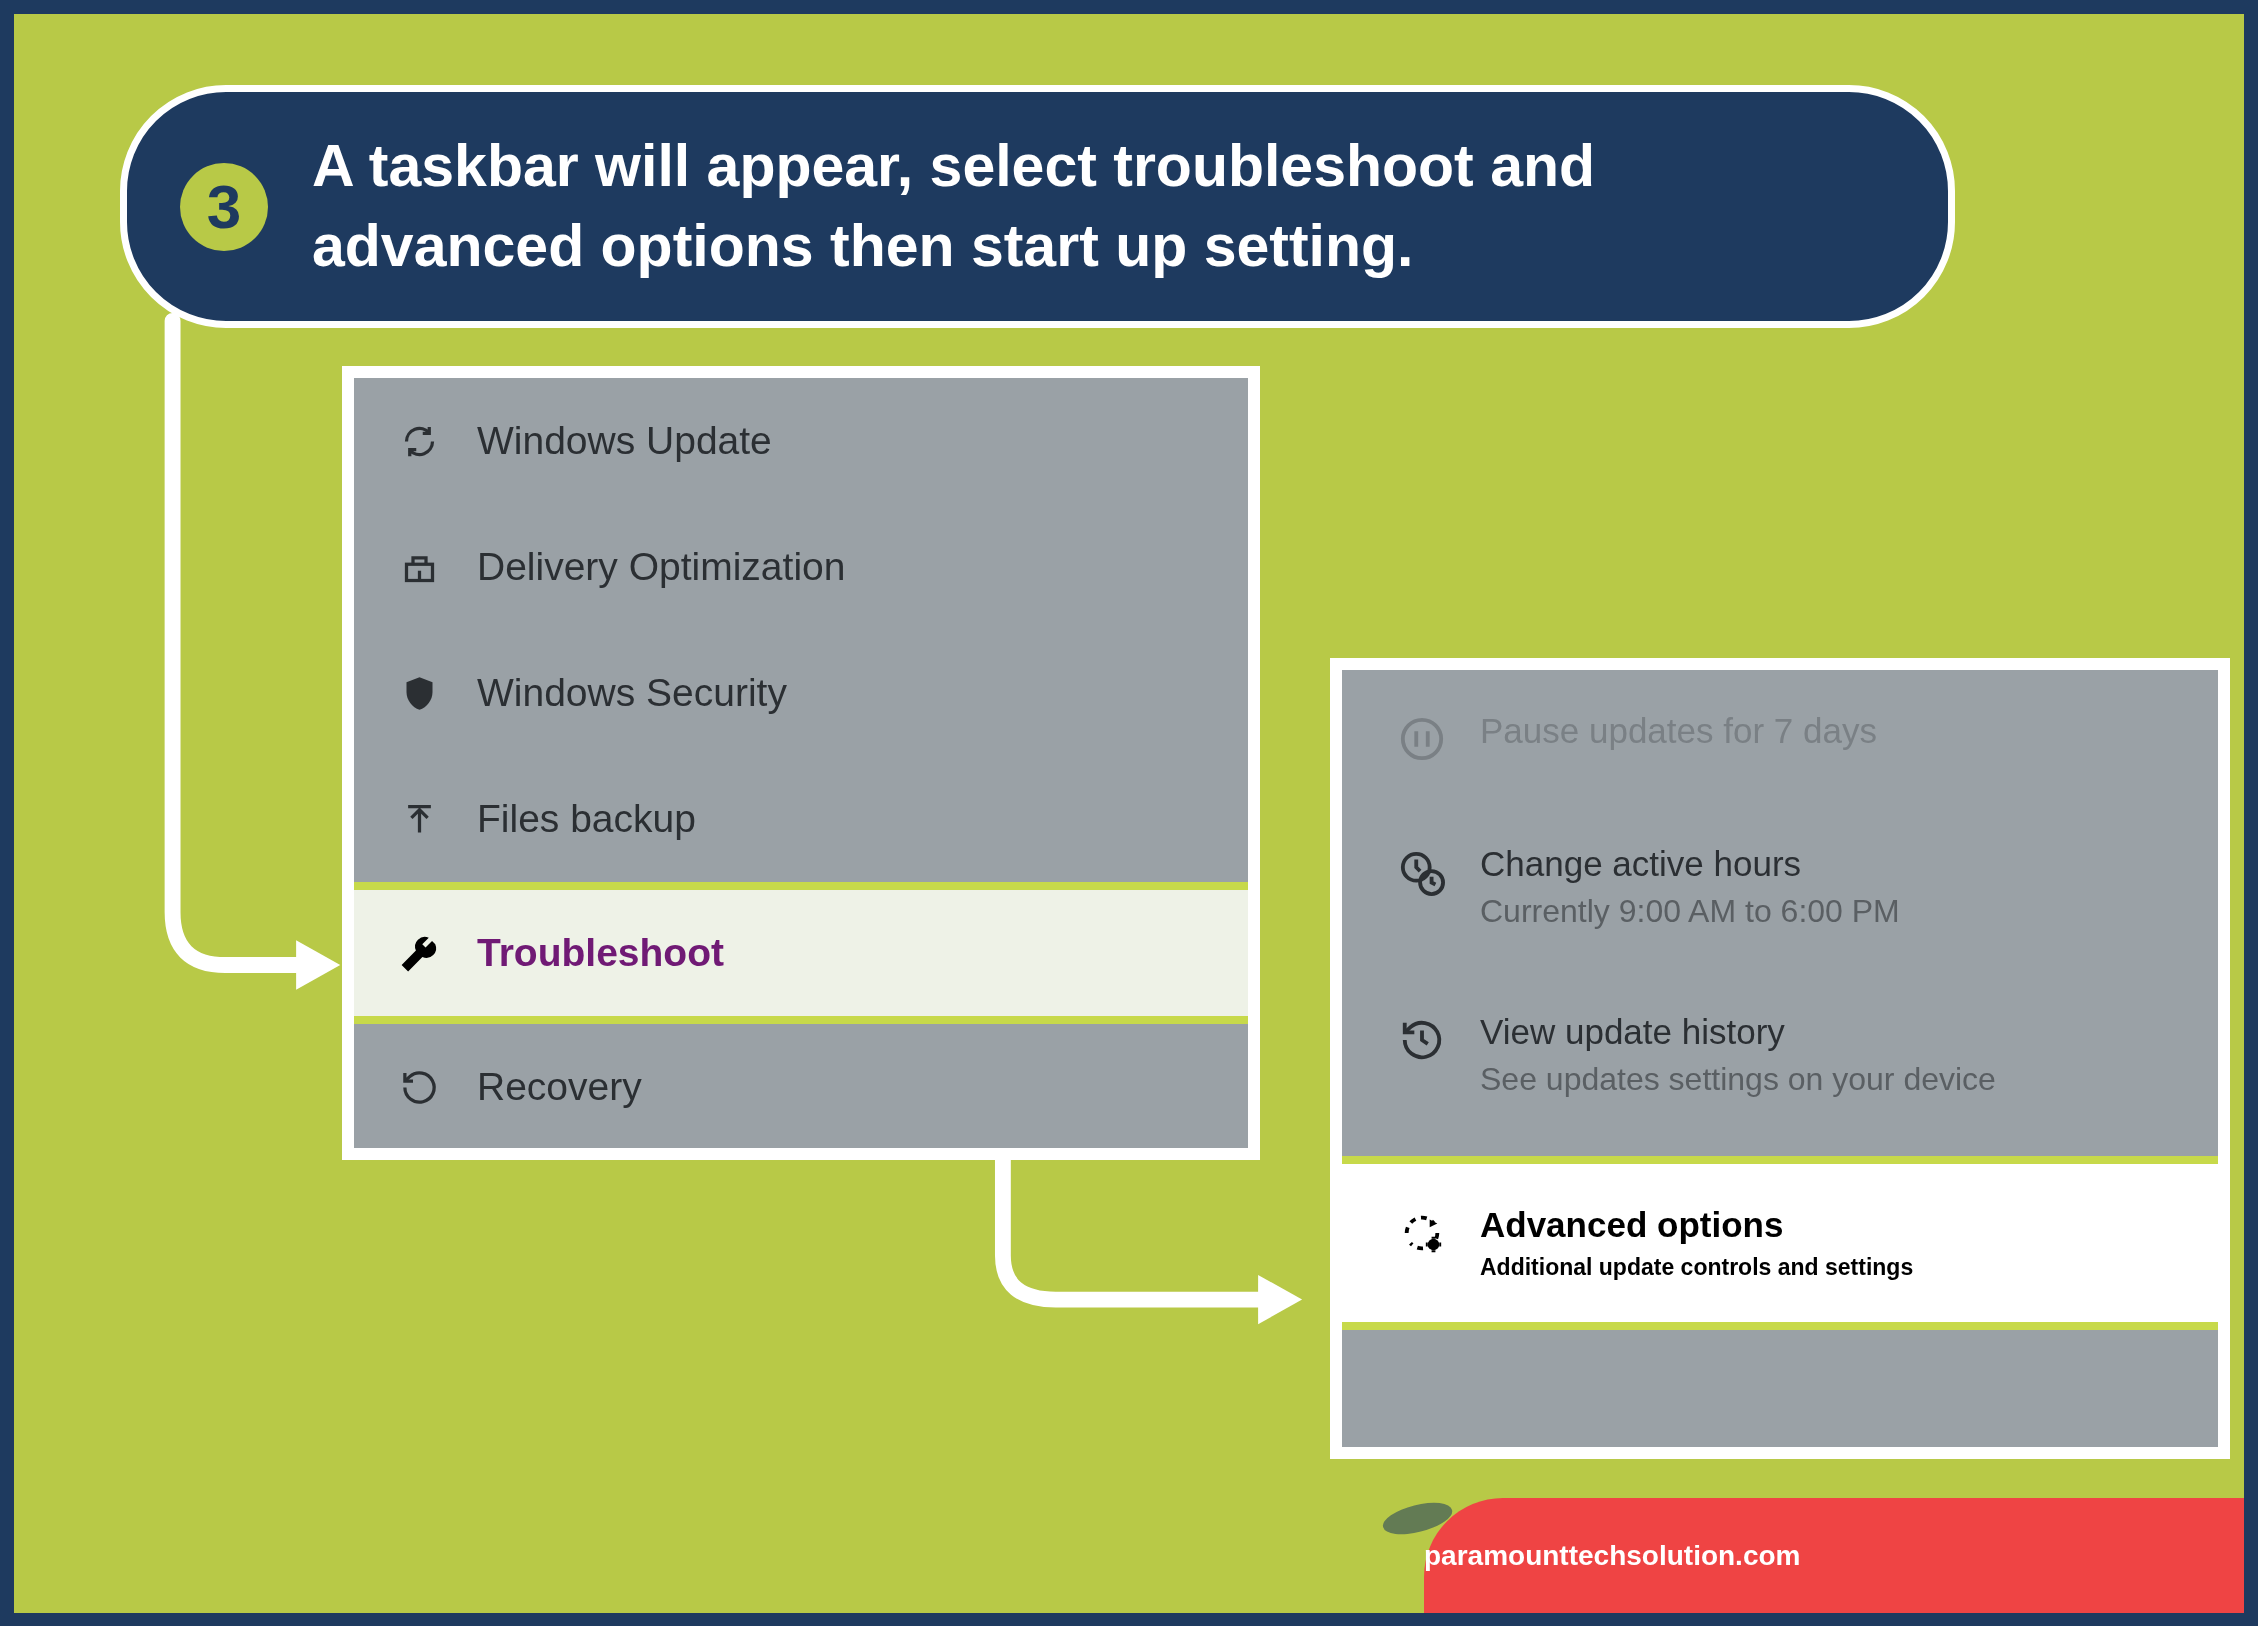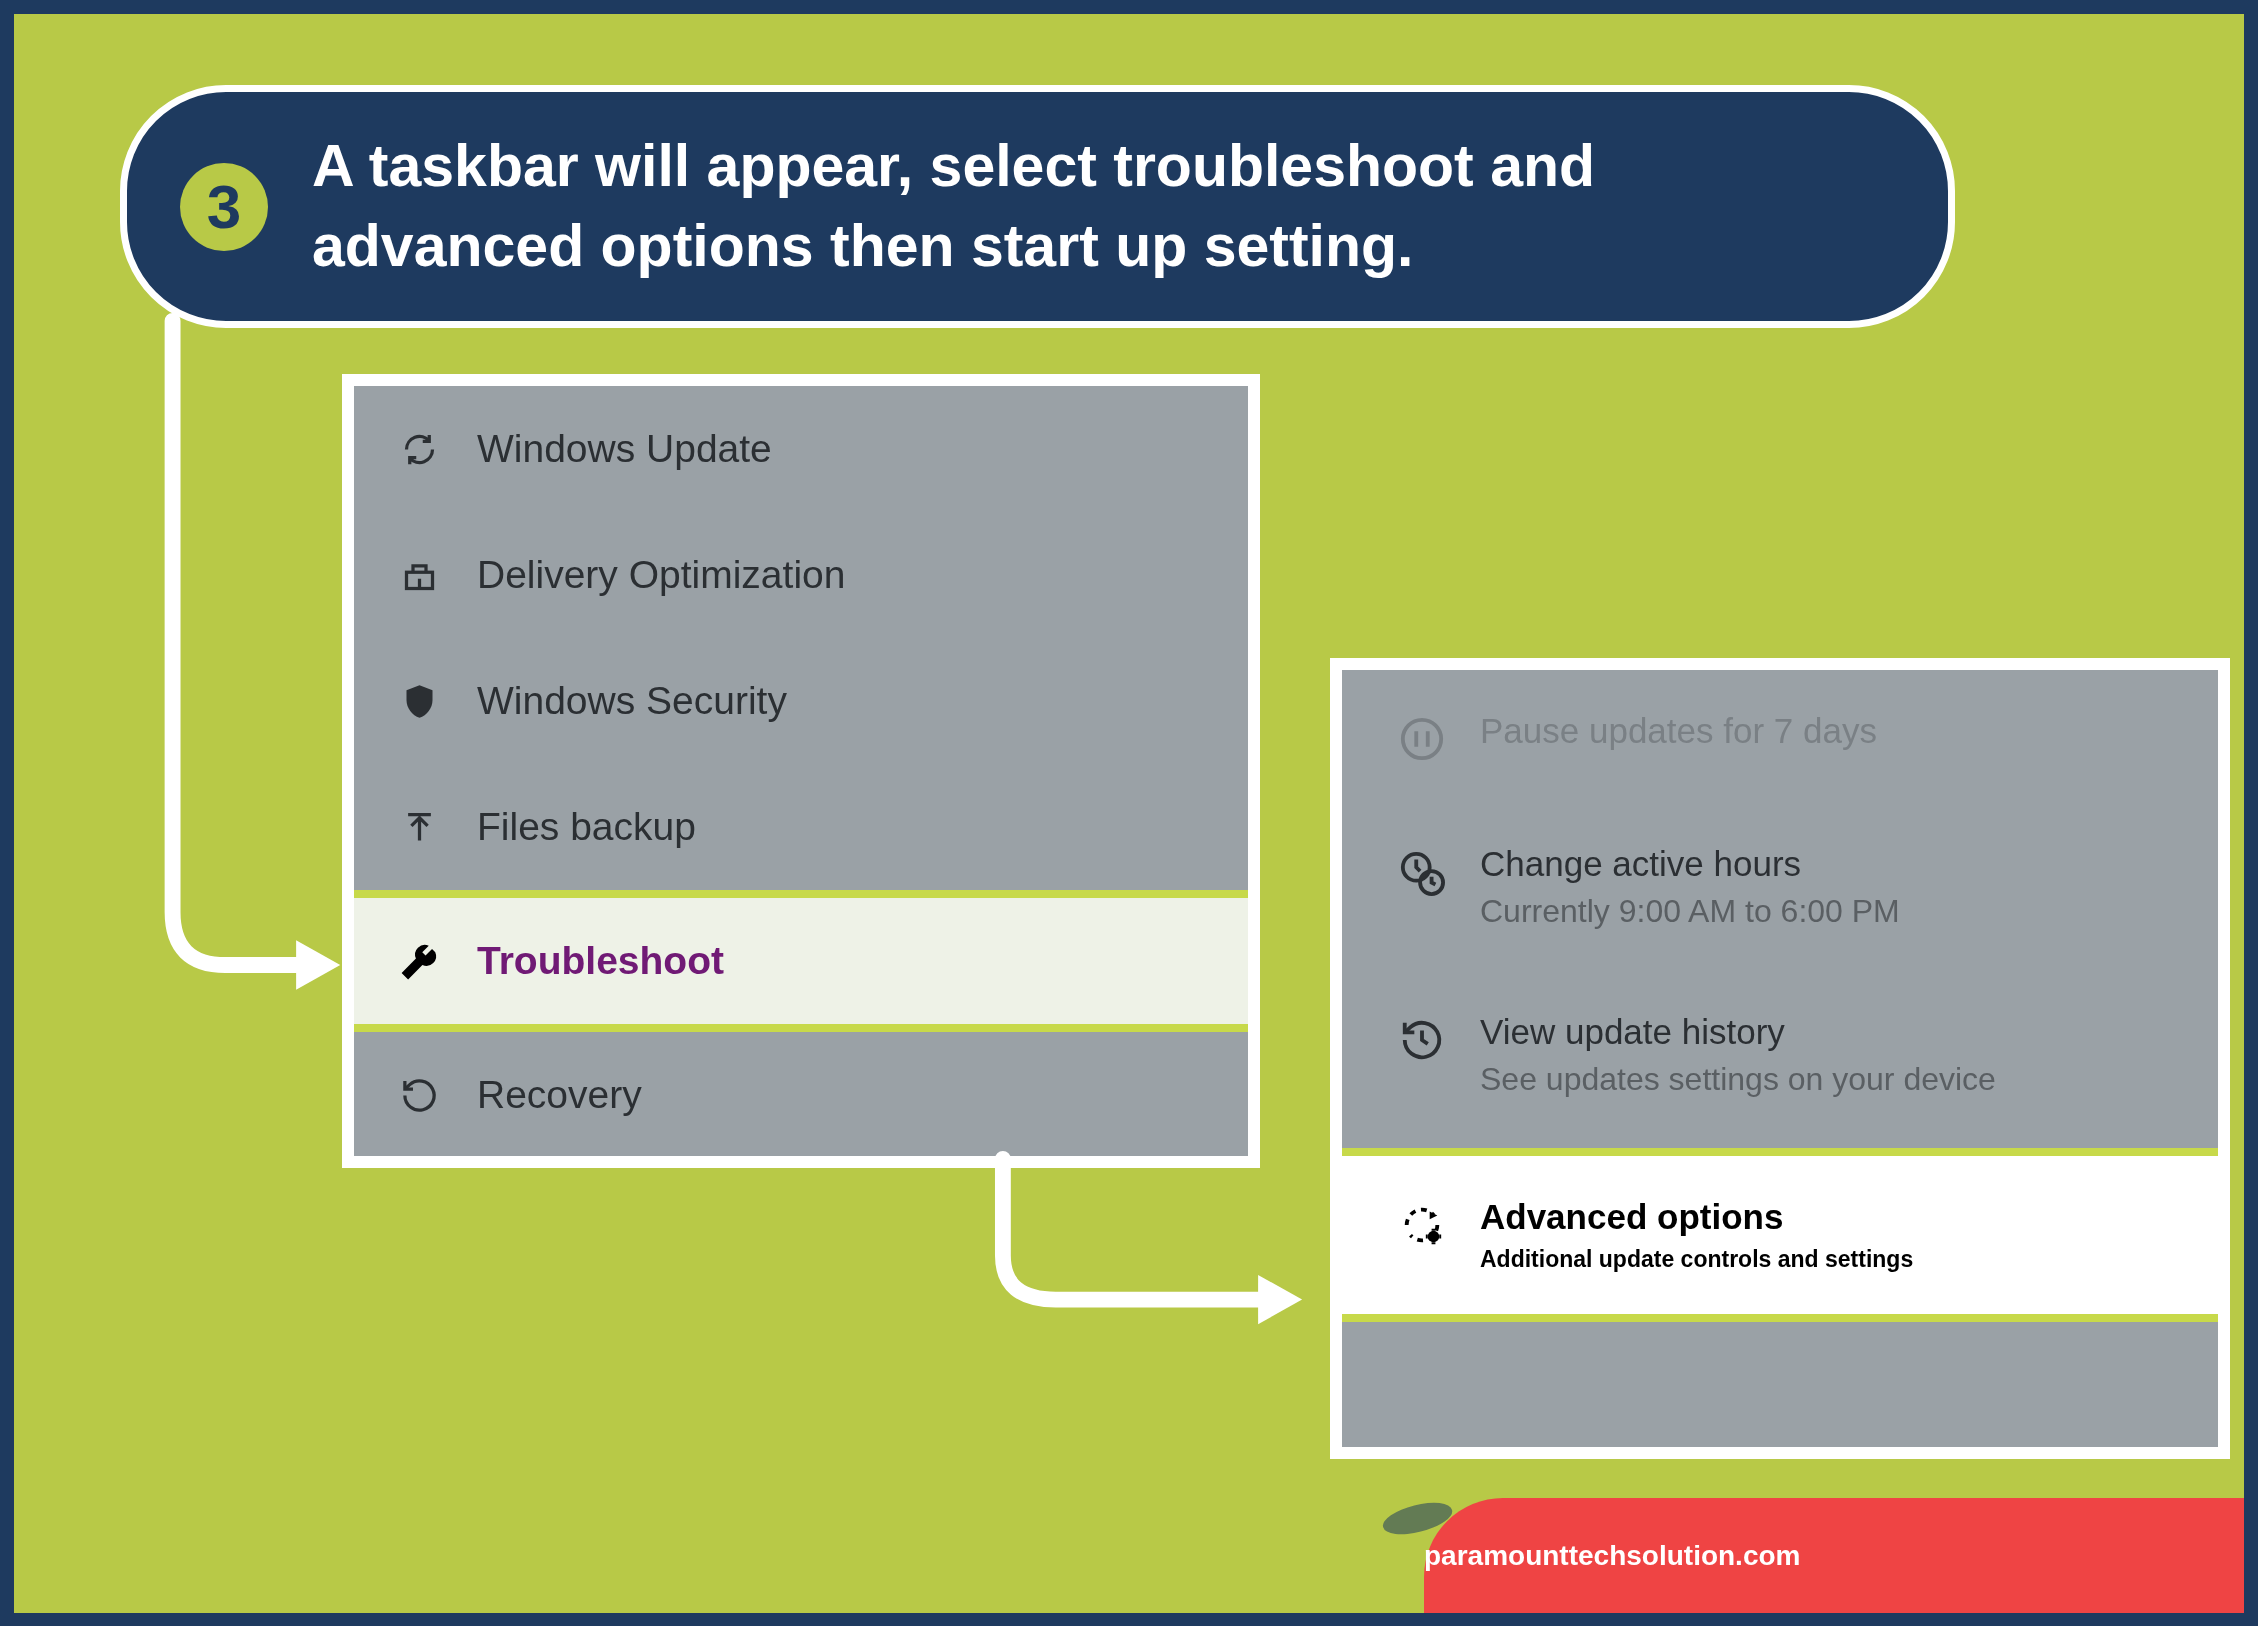--- a/index.html
+++ b/index.html
@@ -47,21 +47,21 @@
     line-height: 1.35;
   }
 
   
   .panel {
     position: absolute;
     background: #9aa1a6;
     border: 12.4px solid #ffffff;
   }
   .panel-left {
-    top: 360px;
+    top: 352px;
     left: 328px;
     width: 918px;
     height: 794px;
   }
   .menu-item {
     display: flex;
     align-items: center;
     gap: 37px;
     padding: 41px 44px;
     color: #2b2f33;
@@ -106,21 +106,21 @@
   }
   .option-content { display: flex; flex-direction: column; gap: 8.8px; }
   .option-title { font-size: 35px; font-weight: 500; color: #2b2f33; }
   .option-sub { font-size: 32px; color: #5a5f63; font-weight: 400; }
   .option-item.faded .option-title,
   .option-item.faded .option-sub { color: #7a8085; }
   .option-item.highlighted {
     background: #ffffff;
     border-top: 8.8px solid #c7d94a;
     border-bottom: 8.8px solid #c7d94a;
-    margin-top: 9px;
+    margin-top: 17px;
   }
   .option-item.highlighted .option-title { font-weight: 800; color: #000; font-size: 35px; }
   .option-item.highlighted .option-sub { font-weight: 600; color: #000; font-size: 23px; }
 
   
   svg.arrow { position: absolute; overflow: visible; }
   .arrow path { stroke: #ffffff; stroke-width: 18; fill: none; stroke-linecap: round; stroke-linejoin: round; }
   .arrow .head { fill: #ffffff; stroke: none; }
 
   

